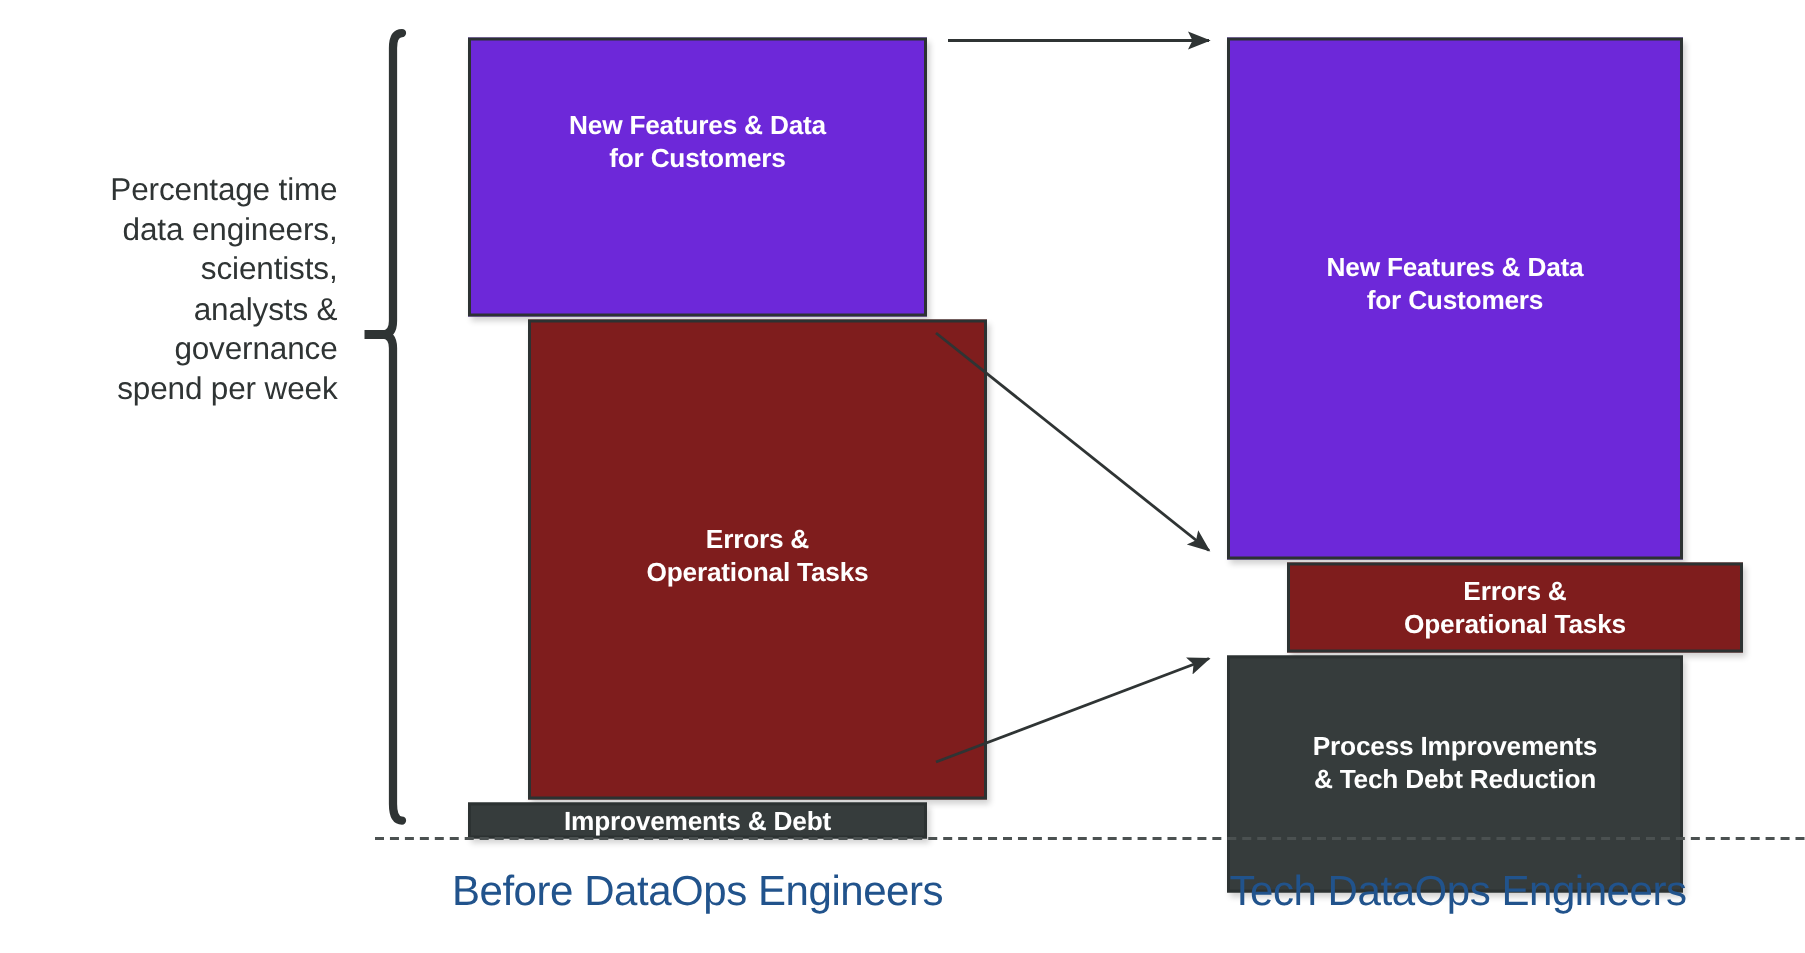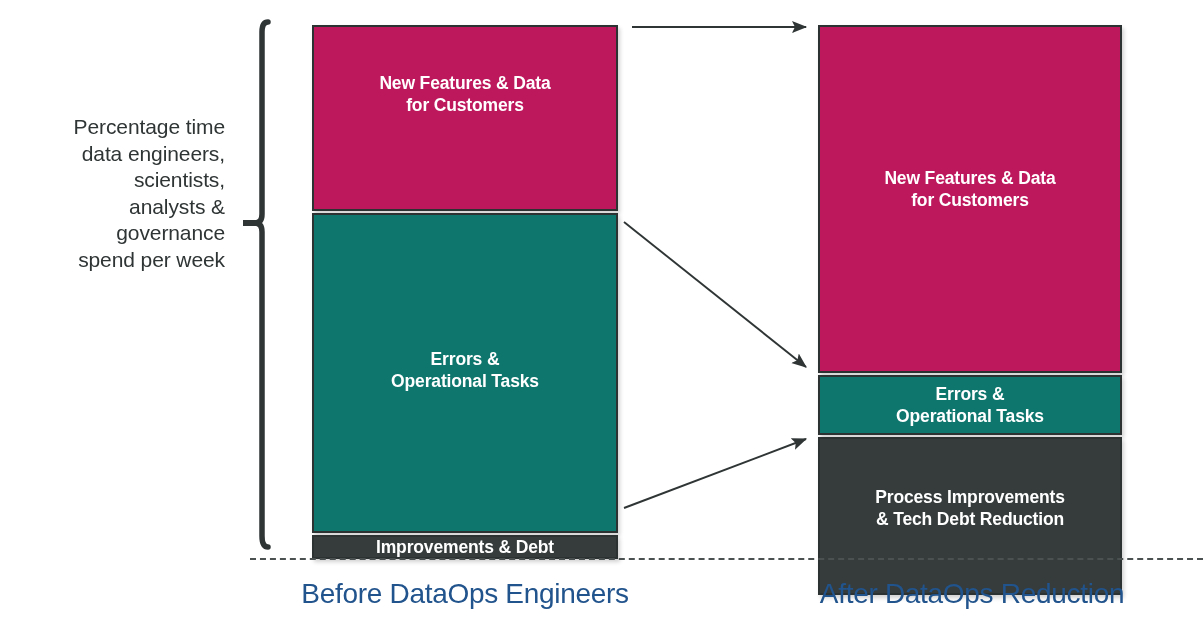--- a/index.html
+++ b/index.html
@@ -60,22 +60,22 @@
     text-align: center;
     color: #ffffff;
     font-weight: bold;
     font-size: 17.5px;
     line-height: 22px;
     letter-spacing: -0.15px;
     box-shadow: 2px 3px 4px rgba(0,0,0,0.18);
     white-space: pre-line;
   }
 
-  .seg.green { background: #be185d; align-items: center; }
-  .seg.blue  { background: #0f766e; }
+  .seg.green { background: #6d28d9; align-items: center; }
+  .seg.blue  { background: #7f1d1d; margin-left: 40px; }
   .seg.dark  { background: #363c3c; }
 
   
   #stack-before { left: 312px; top: 25px; width: 306px; height: 521px; }
   #before-seg-0 { top: 0px;   height: 186px; }
   #before-seg-1 { top: 188px; height: 320px; }
   #before-seg-2 { top: 510px; height: 24px;  }
 
   
   #stack-after { left: 818px; top: 25px; width: 304px; height: 521px; }
@@ -174,15 +174,15 @@
       </marker>
     </defs>
     <line x1="632" y1="27" x2="806" y2="27" stroke="#2f3434" stroke-width="1.9" marker-end="url(#ah)"></line>
     <line x1="624" y1="222" x2="806" y2="367" stroke="#2f3434" stroke-width="1.9" marker-end="url(#ah)"></line>
     <line x1="624" y1="508" x2="806" y2="439" stroke="#2f3434" stroke-width="1.9" marker-end="url(#ah)"></line>
   </svg>
 
   <div class="baseline"></div>
 
   <div class="caption" id="caption-before">Before DataOps Engineers</div>
-  <div class="caption" id="caption-after">After DataOps Reduction</div>
+  <div class="caption" id="caption-after">Tech DataOps Engineers</div>
 
 </div>
 
 </body></html>

